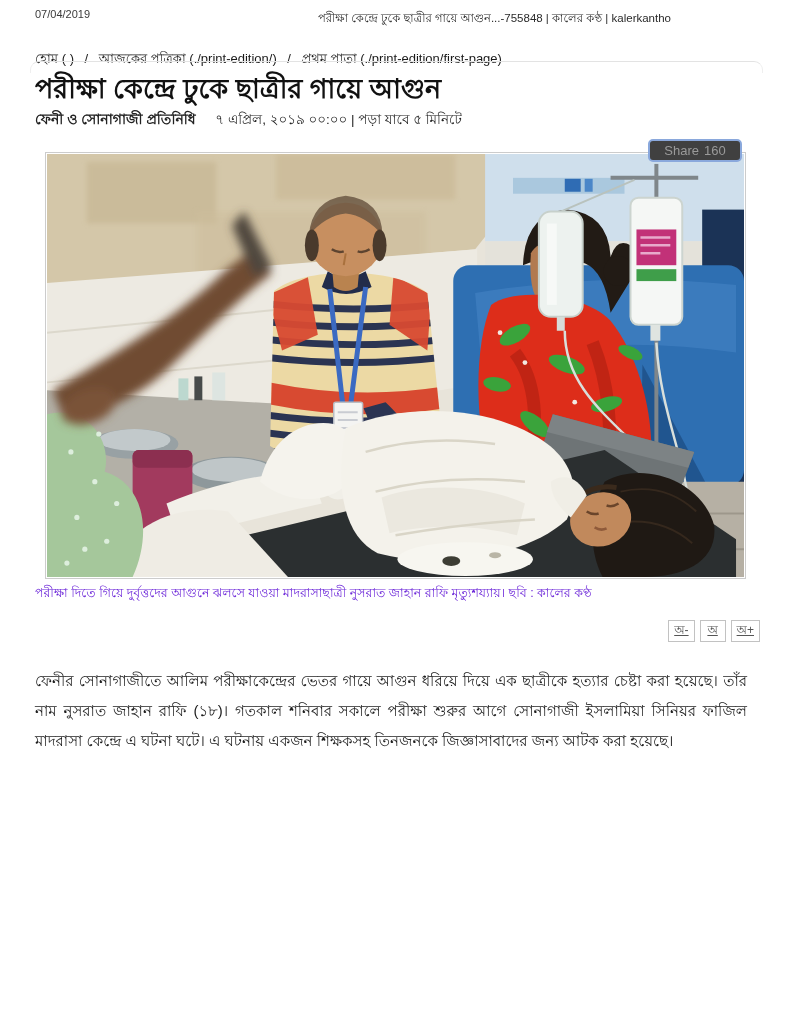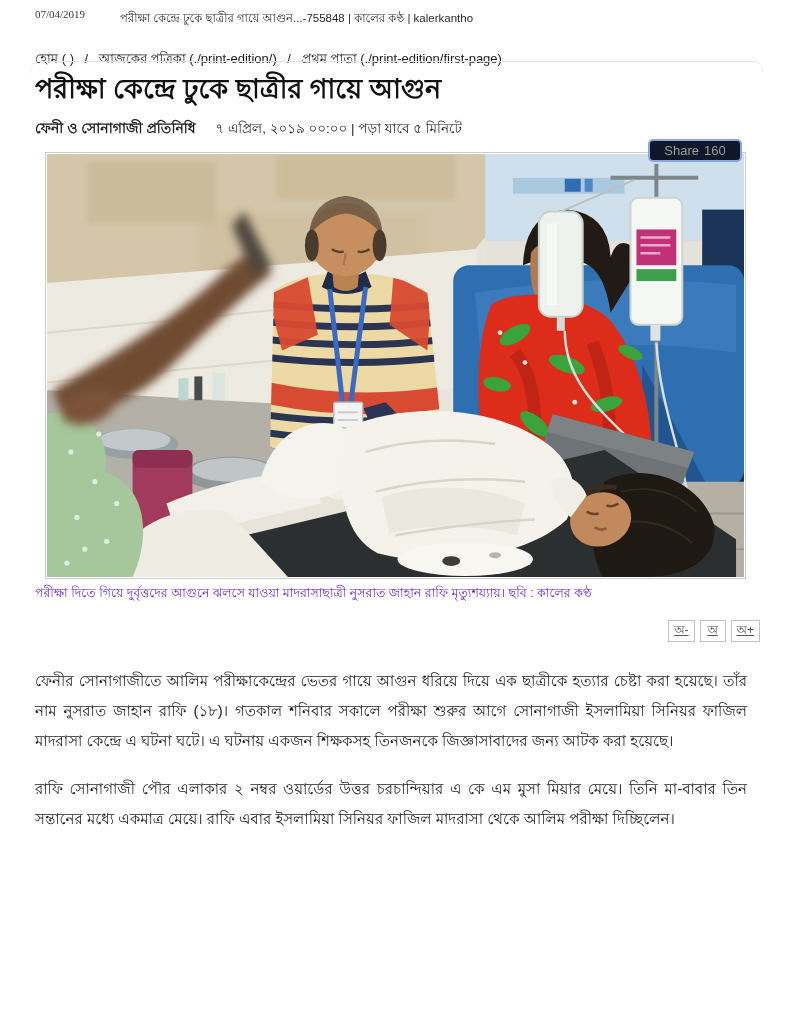--- a/index.html
+++ b/index.html
@@ -1,42 +1,42 @@
 <!DOCTYPE html>
 <html><head>
 <meta charset="utf-8">
 <style>
   * { margin:0; padding:0; box-sizing:border-box; }
   html,body { width:791px; height:1024px; background:#ffffff;
               font-family:"Liberation Sans", sans-serif; }
   body { position:relative; overflow:hidden; color:#1d1d1d; }
 
   
-  .hdr-date { position:absolute; left:35px; top:8px; font-size:11px; color:#3a3a3a;font-family:Liberation Serif, serif; }
-  .hdr-title { position:absolute; left:120px; right:120px; top:10px; text-align:left;
+  .hdr-date { position:absolute; left:35px; top:8px; font-size:11px; color:#3a3a3a; }
+  .hdr-title { position:absolute; left:120px; right:120px; top:10px; text-align:right;
                font-size:11.5px; color:#2a2a2a; white-space:nowrap; overflow:hidden; }
 
   
   .crumbs { position:absolute; left:35px; top:49px; font-size:13px; color:#1a1a1a; }
   .crumbs span { margin-right:7px; }
   .crumb { cursor:pointer; }
 
   .top-rule { position:absolute; left:30px; right:28px; top:61px; height:12px;
               border-top:1px solid #e3e3e3; border-left:1px solid #efefef;
               border-right:1px solid #efefef; border-radius:9px 9px 0 0; }
 
   
   .headline { position:absolute; left:35px; top:68px; right:32px;
               font-size:27px; font-weight:bold; color:#111; letter-spacing:0; }
-  .byline { position:absolute; left:35px; top:117px; font-size:13.5px; color:#222; }
+  .byline { position:absolute; left:35px; top:108px; font-size:13.5px; color:#222; }
   .byline .author { font-weight:bold; font-size:14px; margin-right:16px; }
 
   
   .share-btn { position:absolute; left:648px; top:139px; width:94px; height:23px;
-               background:#0f172a; border:2px solid #8aa8dc; border-radius:5px;
+               background:#404040; border:2px solid #8aa8dc; border-radius:5px;
                display:flex; align-items:center; justify-content:center; gap:5px;
                font-size:13px; color:#9a9a9a; z-index:5; cursor:pointer; }
 
   
   .photo-frame { position:absolute; left:45px; top:152px; width:701px; height:427px;
                  border:1px solid #cccccc; background:#fff; padding:1px; }
   .photo-frame svg { width:100%; height:100%; display:block; }
 
   .caption { position:absolute; left:35px; right:33px; top:584px;
              font-size:12.5px; color:#6d28d9; }
@@ -244,14 +244,13 @@
 <div class="caption">পরীক্ষা দিতে গিয়ে দুর্বৃত্তদের আগুনে ঝলসে যাওয়া মাদরাসাছাত্রী নুসরাত জাহান রাফি মৃত্যুশয্যায়। ছবি : কালের কণ্ঠ</div>
 
 <div class="font-controls">
   <div class="fbtn">অ-</div>
   <div class="fbtn">অ</div>
   <div class="fbtn">অ+</div>
 </div>
 
 <div class="article-body">
   <p>ফেনীর সোনাগাজীতে আলিম পরীক্ষাকেন্দ্রের ভেতর গায়ে আগুন ধরিয়ে দিয়ে এক ছাত্রীকে হত্যার চেষ্টা করা হয়েছে। তাঁর নাম নুসরাত জাহান রাফি (১৮)। গতকাল শনিবার সকালে পরীক্ষা শুরুর আগে সোনাগাজী ইসলামিয়া সিনিয়র ফাজিল মাদরাসা কেন্দ্রে এ ঘটনা ঘটে। এ ঘটনায় একজন শিক্ষকসহ তিনজনকে জিজ্ঞাসাবাদের জন্য আটক করা হয়েছে।</p>
-  <p>রাফি সোনাগাজী পৌর এলাকার ২ নম্বর ওয়ার্ডের উত্তর চরচান্দিয়ার এ কে এম মুসা মিয়ার মেয়ে। তিনি মা-বাবার তিন সন্তানের মধ্যে একমাত্র মেয়ে। রাফি এবার ইসলামিয়া সিনিয়র ফাজিল মাদরাসা থেকে আলিম পরীক্ষা দিচ্ছিলেন।</p>
 </div>
 
 </body></html>

